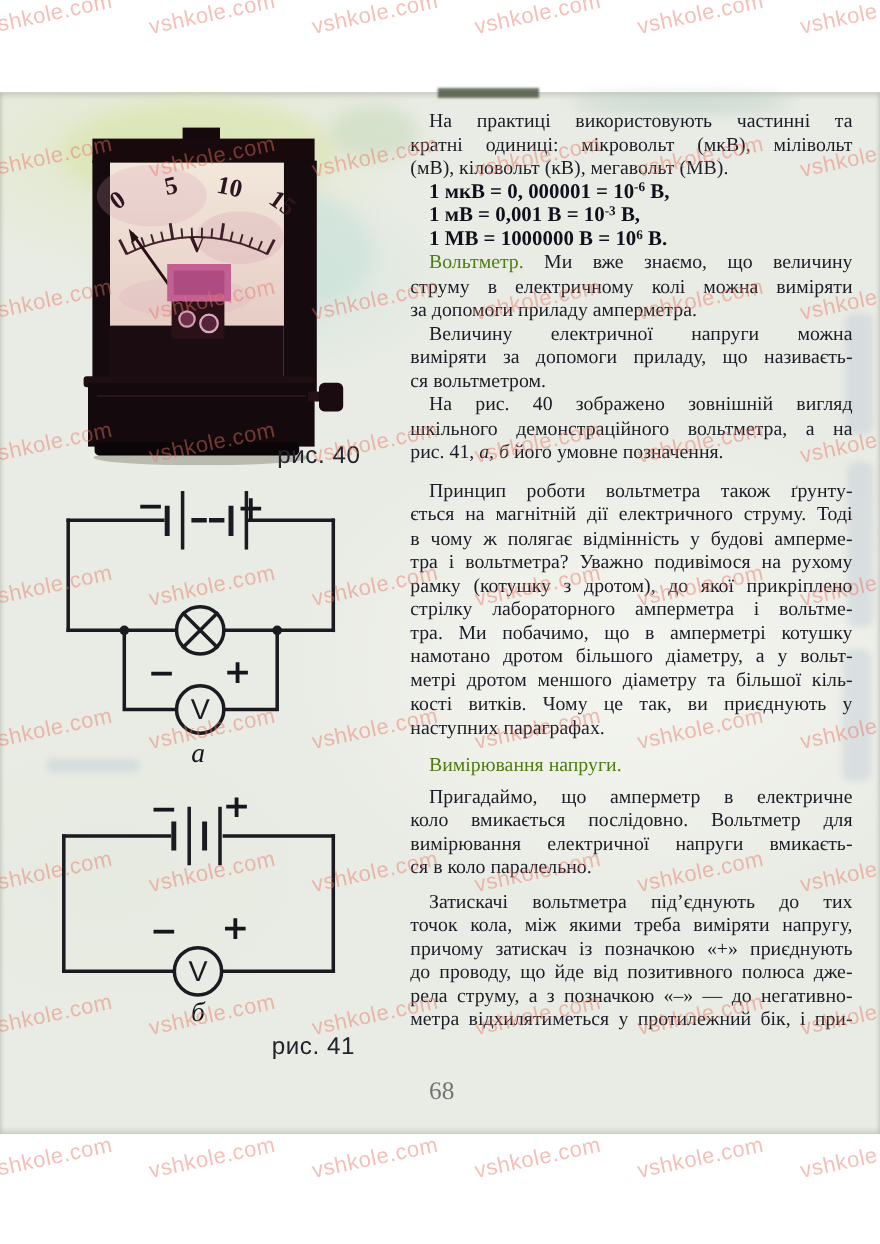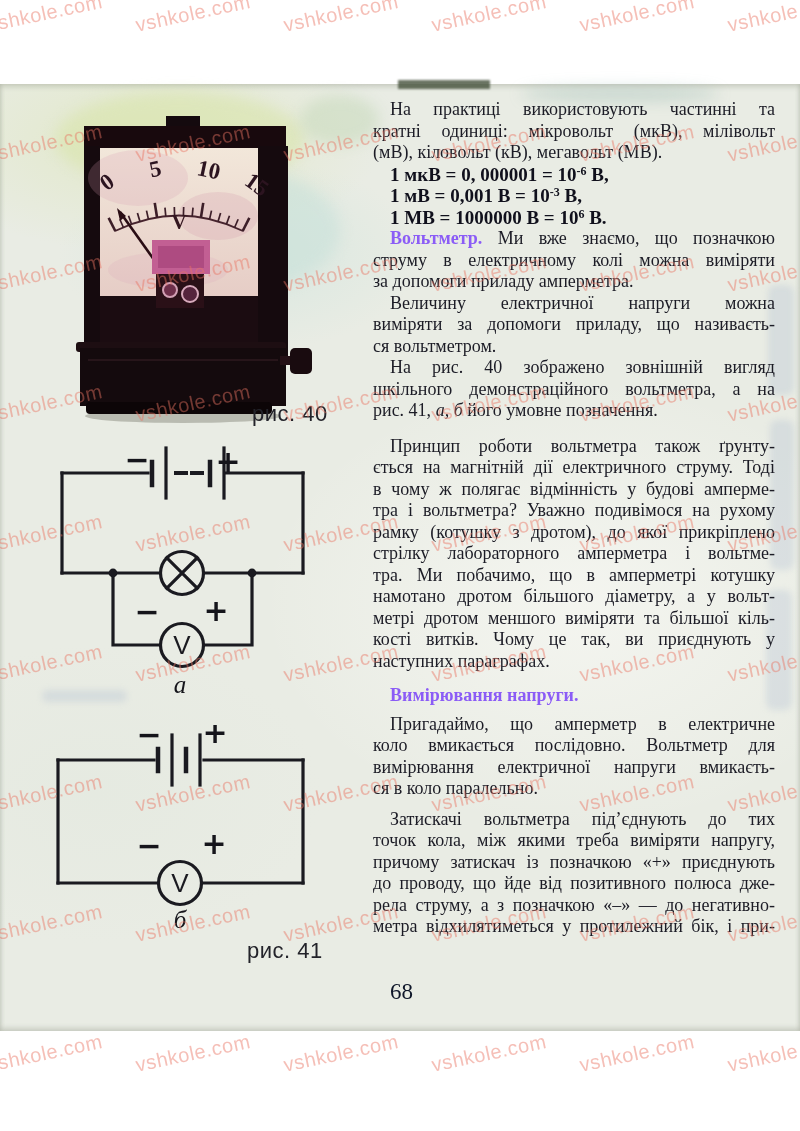--- a/index.html
+++ b/index.html
@@ -22,28 +22,28 @@
 
   
   .text-column{position:absolute;left:373px;top:99px;width:402px;color:#1c1c26;}
   .para{margin:0;}
   .para.gap-top{margin-top:14px;}
   .para.gap-top-sm{margin-top:9px;}
   .para.heading-block{margin-top:13px;margin-bottom:7px;}
   .line{font-size:18px;line-height:21.5px;height:21.5px;text-align:justify;text-align-last:justify;white-space:normal;}
   .line.indent{padding-left:17px;}
   .line.left-last{text-align:left;text-align-last:left;}
-  .blue{color:#8b5cf6;font-weight:bold;}
+  .blue{color:#4d7c0f;font-weight:normal;}
   .bold{font-weight:bold;color:#10101c;font-size:19px;}
   .italic{font-style:italic;}
   .sup{font-size:12px;position:relative;top:-6px;}
 
   
   .caption{position:absolute;font:22px "Liberation Sans",sans-serif;color:#23232a;letter-spacing:.5px;}
-  .page-number{position:absolute;left:390px;top:979px;font:23px "Liberation Serif",serif;color:#0f172a;}
+  .page-number{position:absolute;left:390px;top:979px;font:23px "Liberation Serif",serif;color:#737373;}
 
   
   .fig{position:absolute;}
   svg text.sign{font:bold 30px "DejaVu Sans",sans-serif;fill:#15151b;}
   svg text.meter-letter{font:26px "Liberation Sans",sans-serif;fill:#1a1a20;}
   svg text.fig-label{font:italic 25px "Liberation Serif",serif;fill:#15151b;}
   svg text.vm-num{font:bold 23px "Liberation Serif",serif;fill:#2c1420;}
   svg text.vm-unit{font:bold 21px "Liberation Serif",serif;fill:#33161f;}
 
   
@@ -183,40 +183,40 @@
   <div class="text-column">
       <div class="para body">
         <div class="line indent"><span>На практиці використовують частинні та</span></div>
         <div class="line"><span>кратні одиниці: мікровольт (мкВ), мілівольт</span></div>
         <div class="line left-last"><span>(мВ), кіловольт (кВ), мегавольт (МВ).</span></div>
         <div class="line indent left-last"><span class="bold">1 мкВ = 0, 000001 = 10</span><span class="bold sup">-6</span><span class="bold"> В,</span></div>
         <div class="line indent left-last"><span class="bold">1 мВ = 0,001 В = 10</span><span class="bold sup">-3</span><span class="bold"> В,</span></div>
         <div class="line indent left-last"><span class="bold">1 МВ = 1000000 В = 10</span><span class="bold sup">6</span><span class="bold"> В.</span></div>
       </div>
       <div class="para body">
-        <div class="line indent"><span class="blue">Вольтметр.</span><span> Ми вже знаємо, що позначкою</span></div>
+        <div class="line indent"><span class="blue">Вольтметр.</span><span> Ми вже знаємо, що величину</span></div>
         <div class="line"><span>струму в електричному колі можна виміряти</span></div>
         <div class="line left-last"><span>за допомоги приладу амперметра.</span></div>
         <div class="line indent"><span>Величину електричної напруги можна</span></div>
         <div class="line"><span>виміряти за допомоги приладу, що називаєть-</span></div>
         <div class="line left-last"><span>ся вольтметром.</span></div>
         <div class="line indent"><span>На рис. 40 зображено зовнішній вигляд</span></div>
         <div class="line"><span>шкільного демонстраційного вольтметра, а на</span></div>
         <div class="line left-last"><span>рис. 41, </span><span class="italic">а, б</span><span> його умовне позначення.</span></div>
       </div>
       <div class="para body gap-top">
         <div class="line indent"><span>Принцип роботи вольтметра також ґрунту-</span></div>
         <div class="line"><span>ється на магнітній дії електричного струму. Тоді</span></div>
         <div class="line"><span>в чому ж полягає відмінність у будові амперме-</span></div>
         <div class="line"><span>тра і вольтметра? Уважно подивімося на рухому</span></div>
         <div class="line"><span>рамку (котушку з дротом), до якої прикріплено</span></div>
         <div class="line"><span>стрілку лабораторного амперметра і вольтме-</span></div>
         <div class="line"><span>тра. Ми побачимо, що в амперметрі котушку</span></div>
         <div class="line"><span>намотано дротом більшого діаметру, а у вольт-</span></div>
-        <div class="line"><span>метрі дротом меншого виміряти та більшої кіль-</span></div>
+        <div class="line"><span>метрі дротом меншого діаметру та більшої кіль-</span></div>
         <div class="line"><span>кості витків. Чому це так, ви приєднують у</span></div>
         <div class="line left-last"><span>наступних параграфах.</span></div>
       </div>
       <div class="para heading-block">
         <div class="line indent left-last"><span class="blue">Вимірювання напруги.</span></div>
       </div>
       <div class="para body">
         <div class="line indent"><span>Пригадаймо, що амперметр в електричне</span></div>
         <div class="line"><span>коло вмикається послідовно. Вольтметр для</span></div>
         <div class="line"><span>вимірювання електричної напруги вмикаєть-</span></div>

